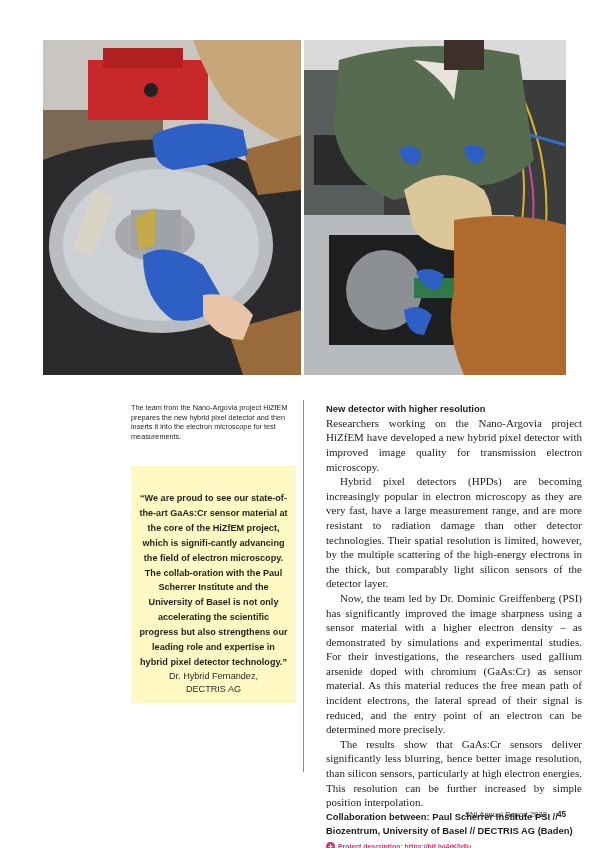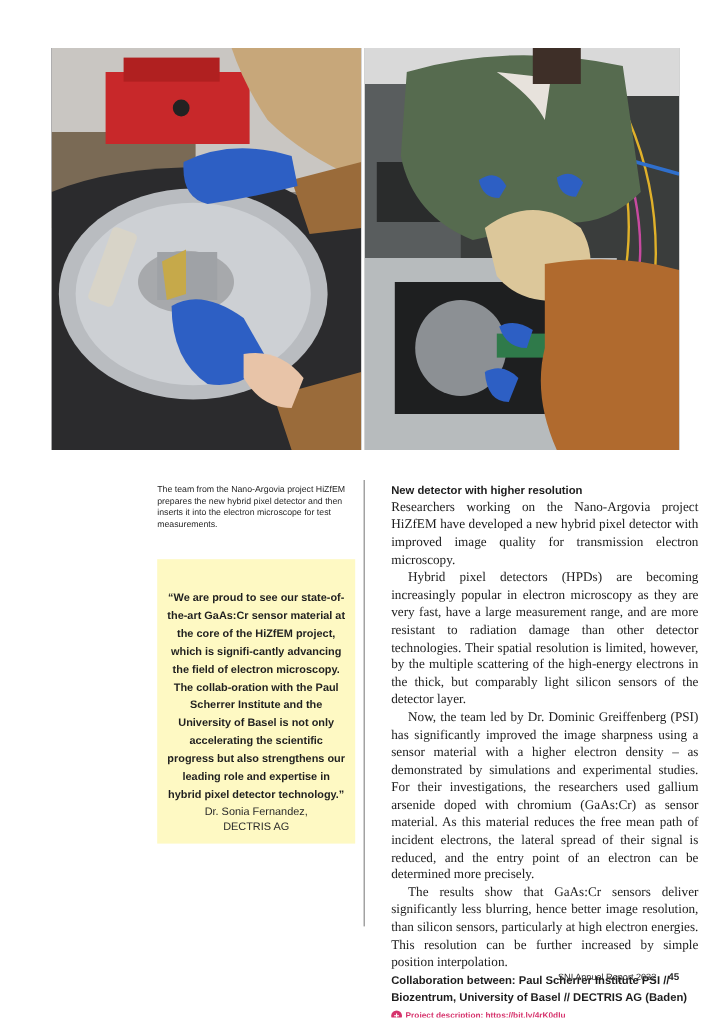--- a/index.html
+++ b/index.html
@@ -206,21 +206,21 @@
     <path d="M112 232 Q125 225 140 235 L135 250 Q118 250 112 232 Z" fill="#2d5fc4"></path>
     <path d="M95 110 Q110 100 118 115 L112 125 Q98 125 95 110 Z" fill="#2d5fc4"></path>
     <path d="M160 108 Q172 100 182 112 L176 124 Q162 124 160 108 Z" fill="#2d5fc4"></path>
   </svg>
 </div>
 
 <div class="caption">The team from the Nano-Argovia project HiZfEM prepares the new hybrid pixel detector and then inserts it into the electron microscope for test measurements.</div>
 
 <div class="quote-box">
   <p class="quote-text">“We are proud to see our state-of-the-art GaAs:Cr sensor material at the core of the HiZfEM project, which is signifi-cantly advancing the field of electron microscopy. The collab-oration with the Paul Scherrer Institute and the University of Basel is not only accelerating the scientific progress but also strengthens our leading role and expertise in hybrid pixel detector technology.”</p>
-  <p class="quote-author">Dr. Sonia Fernandez,</p>
+  <p class="quote-author">Dr. Hybrid Fernandez,</p>
   <p class="quote-author">DECTRIS AG</p>
 </div>
 
 <div class="divider"></div>
 
 <div class="article">
   <h2>New detector with higher resolution</h2>
   <p>Researchers working on the Nano-Argovia project HiZfEM have developed a new hybrid pixel detector with improved image quality for transmission electron microscopy.</p>
   <p class="indent">Hybrid pixel detectors (HPDs) are becoming increasingly popular in electron microscopy as they are very fast, have a large measurement range, and are more resistant to radiation damage than other detector technologies. Their spatial resolu­tion is limited, however, by the multiple scattering of the high-energy electrons in the thick, but comparably light silicon sensors of the detector layer.</p>
   <p class="indent">Now, the team led by Dr. Dominic Greiffenberg (PSI) has significantly improved the image sharpness using a sensor ma­terial with a higher electron density – as demonstrated by simulations and experimental studies. For their investigations, the researchers used gallium arsenide doped with chromium (GaAs:Cr) as sensor material. As this material reduces the free mean path of incident electrons, the lateral spread of their signal is reduced, and the entry point of an electron can be determined more precisely.</p>

